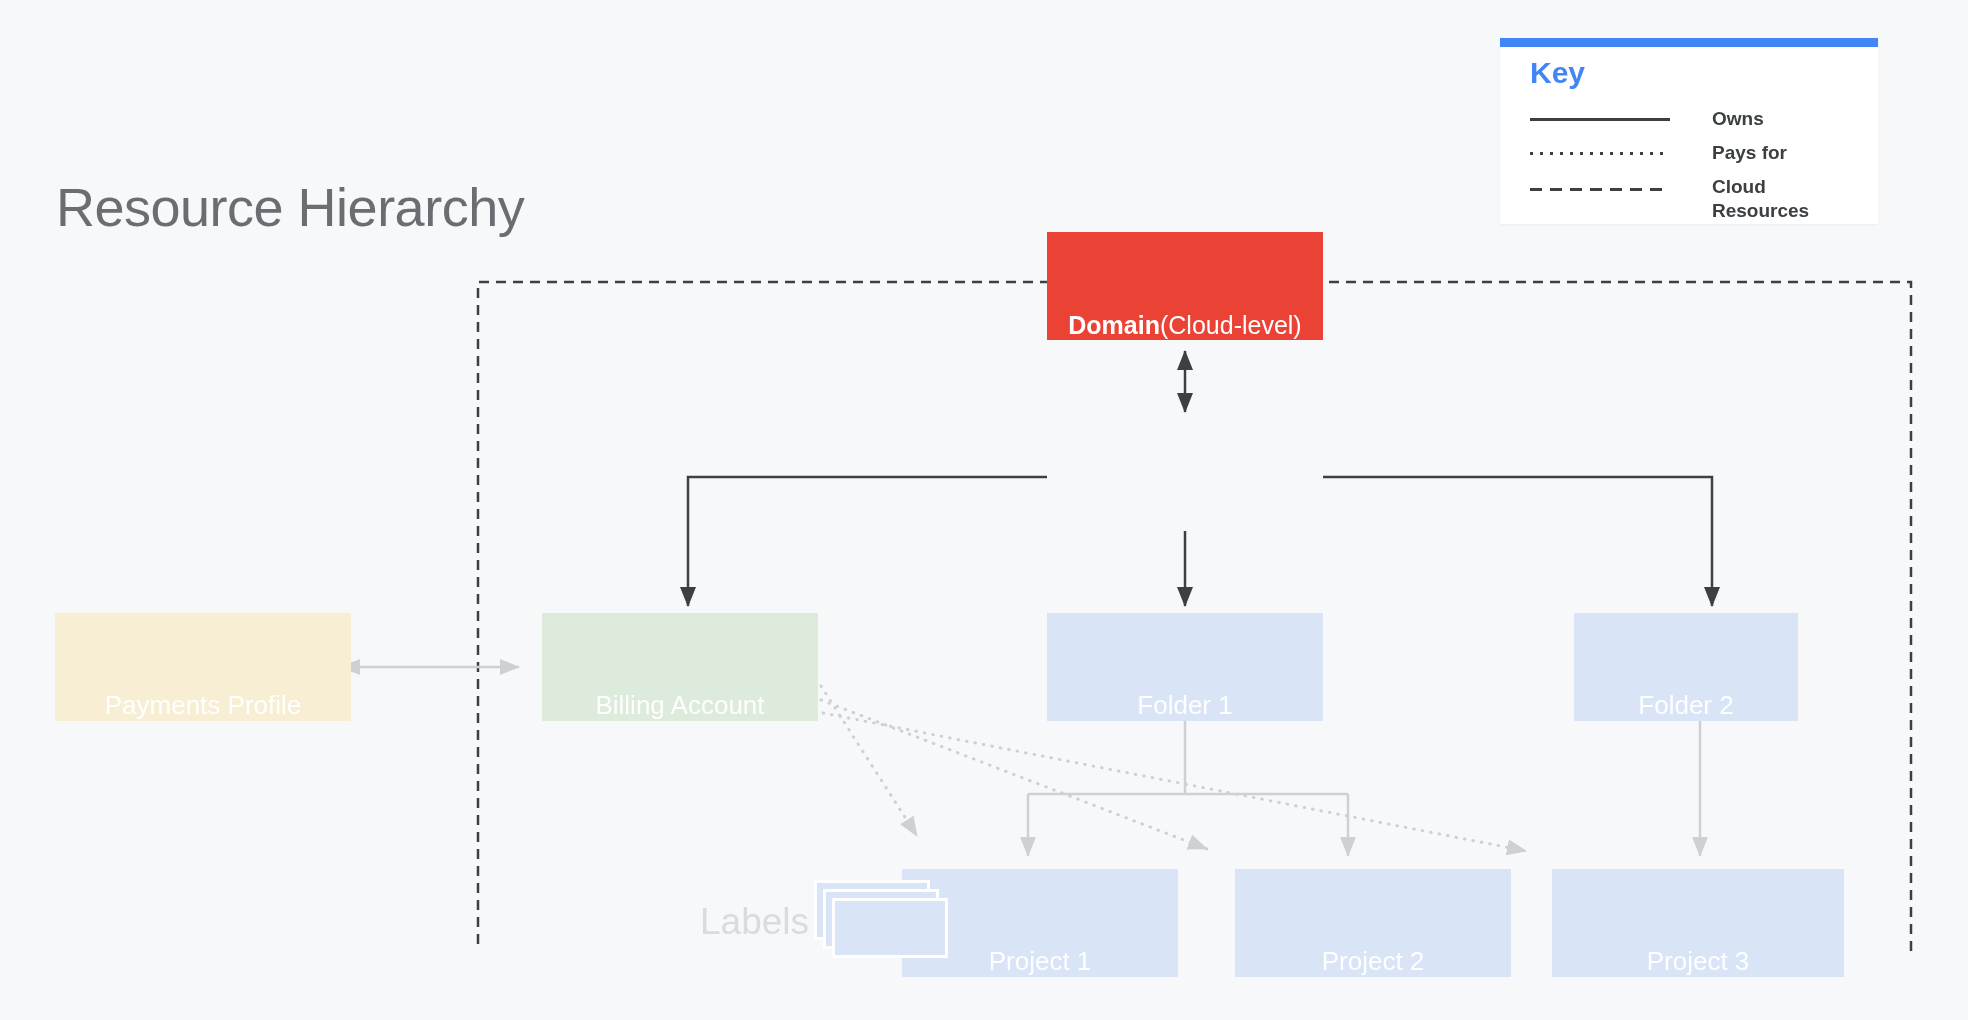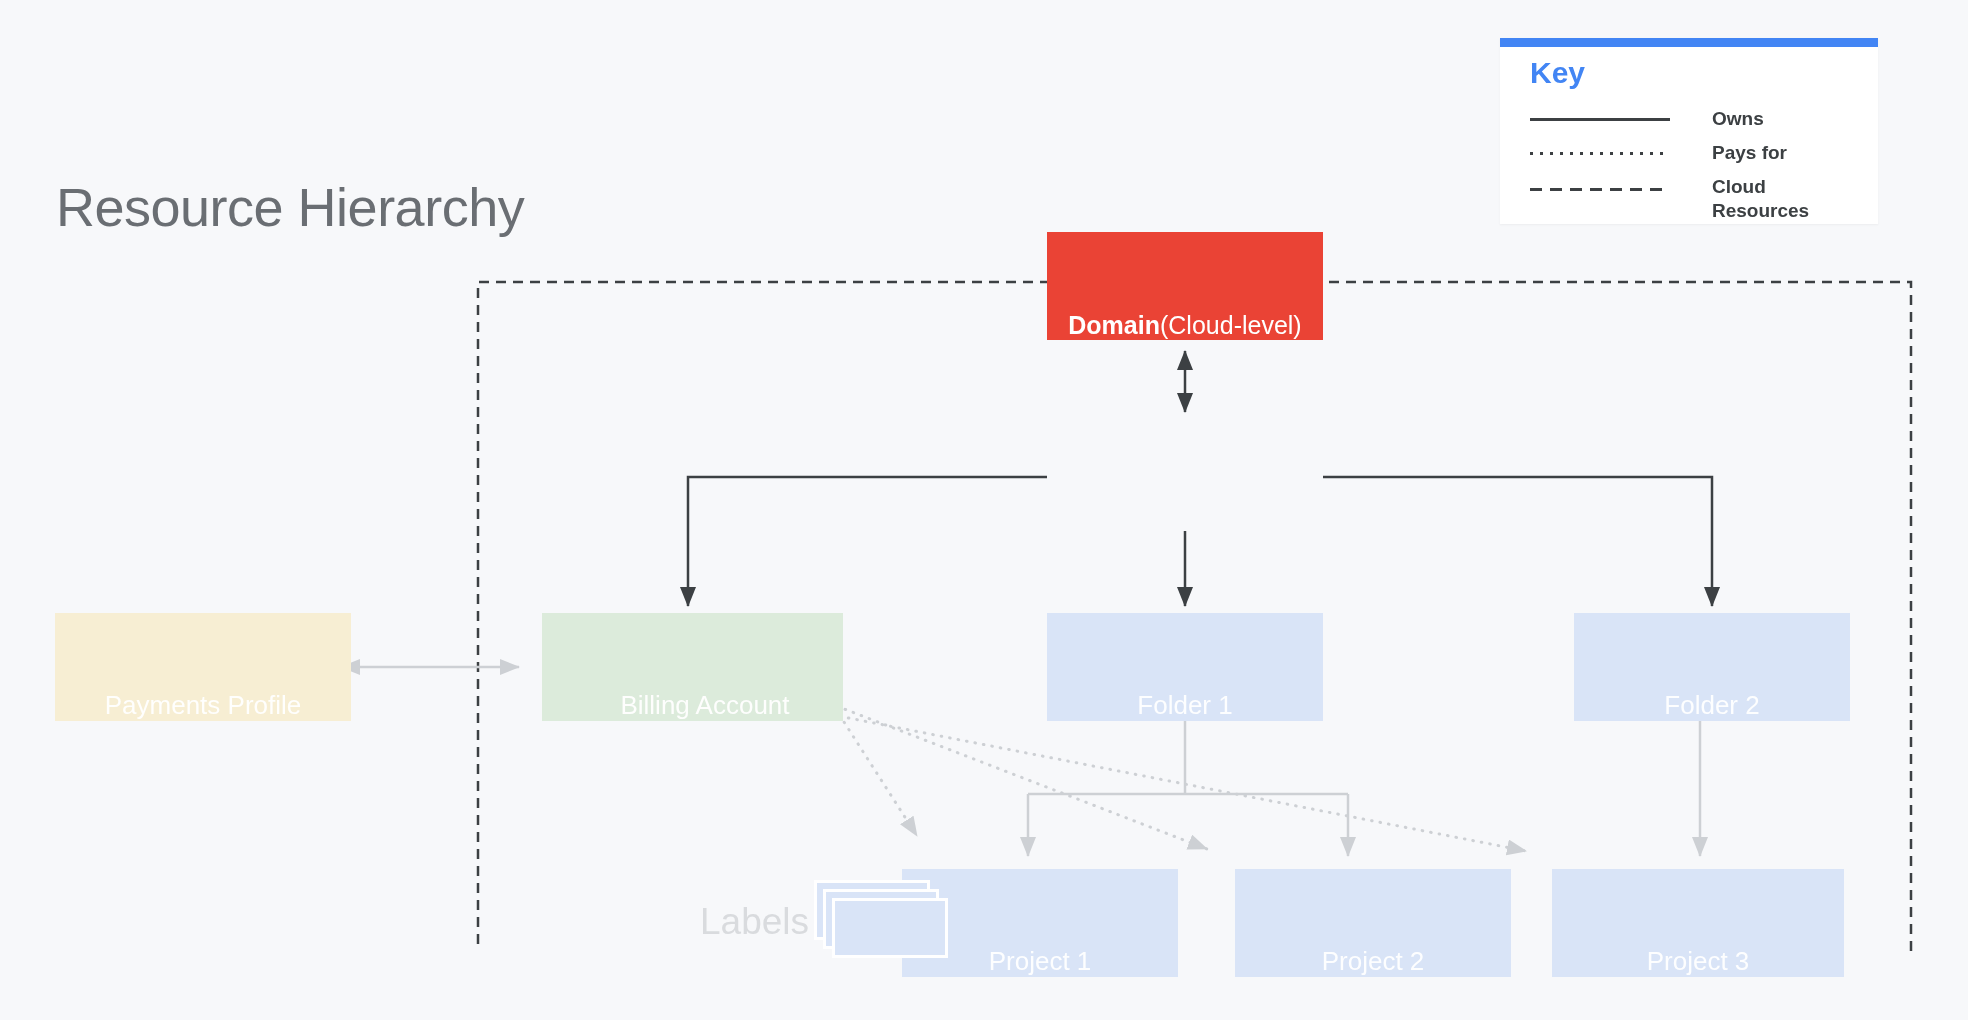--- a/index.html
+++ b/index.html
@@ -23,30 +23,30 @@
   .fill-dark{fill:var(--c-line_dark,#3C4043);}
   .fill-gray{fill:var(--c-line_gray,#CDD0D4);}
 
   .node{
     position:absolute;z-index:2;
     display:flex;align-items:flex-end;justify-content:center;
     font-size:26px;white-space:nowrap;
   }
   .node.red{background:var(--c-red,#EA4335);color:#FFFFFF;font-size:25px;}
   .node.blue{background:var(--c-blue_box,#D9E4F7);color:rgba(255,255,255,0.95);}
-  .node.green{background:var(--c-green_box,#DCEBDB);color:rgba(255,255,255,0.95);padding-left:25px;}
+  .node.green{background:var(--c-green_box,#DCEBDB);color:rgba(255,255,255,0.95);}
   .node.cream{background:var(--c-cream_box,#F7EED3);color:rgba(255,255,255,0.95);}
   .bold{font-weight:700;}
 
   #n-domain{left:1047px;top:232px;width:276px;height:108px;}
   #n-org{left:1047px;top:423px;width:276px;height:108px;}
   #n-payments{left:55px;top:613px;width:296px;height:108px;}
   #n-billing{left:542px;top:613px;width:276px;height:108px;}
   #n-folder1{left:1047px;top:613px;width:276px;height:108px;}
-  #n-folder2{left:1574px;top:613px;width:276px;height:108px;}
+  #n-folder2{left:1574px;top:613px;width:224px;height:108px;}
   #n-project1{left:902px;top:869px;width:276px;height:108px;}
   #n-project2{left:1235px;top:869px;width:276px;height:108px;}
   #n-project3{left:1552px;top:869px;width:292px;height:108px;}
 
   .labels-caption{
     position:absolute;left:700px;top:901px;z-index:2;
     font-size:37px;color:var(--c-faint_text,#D9DBDE);text-align:right;
   }
   .card{
     position:absolute;width:116px;height:60px;z-index:3;

